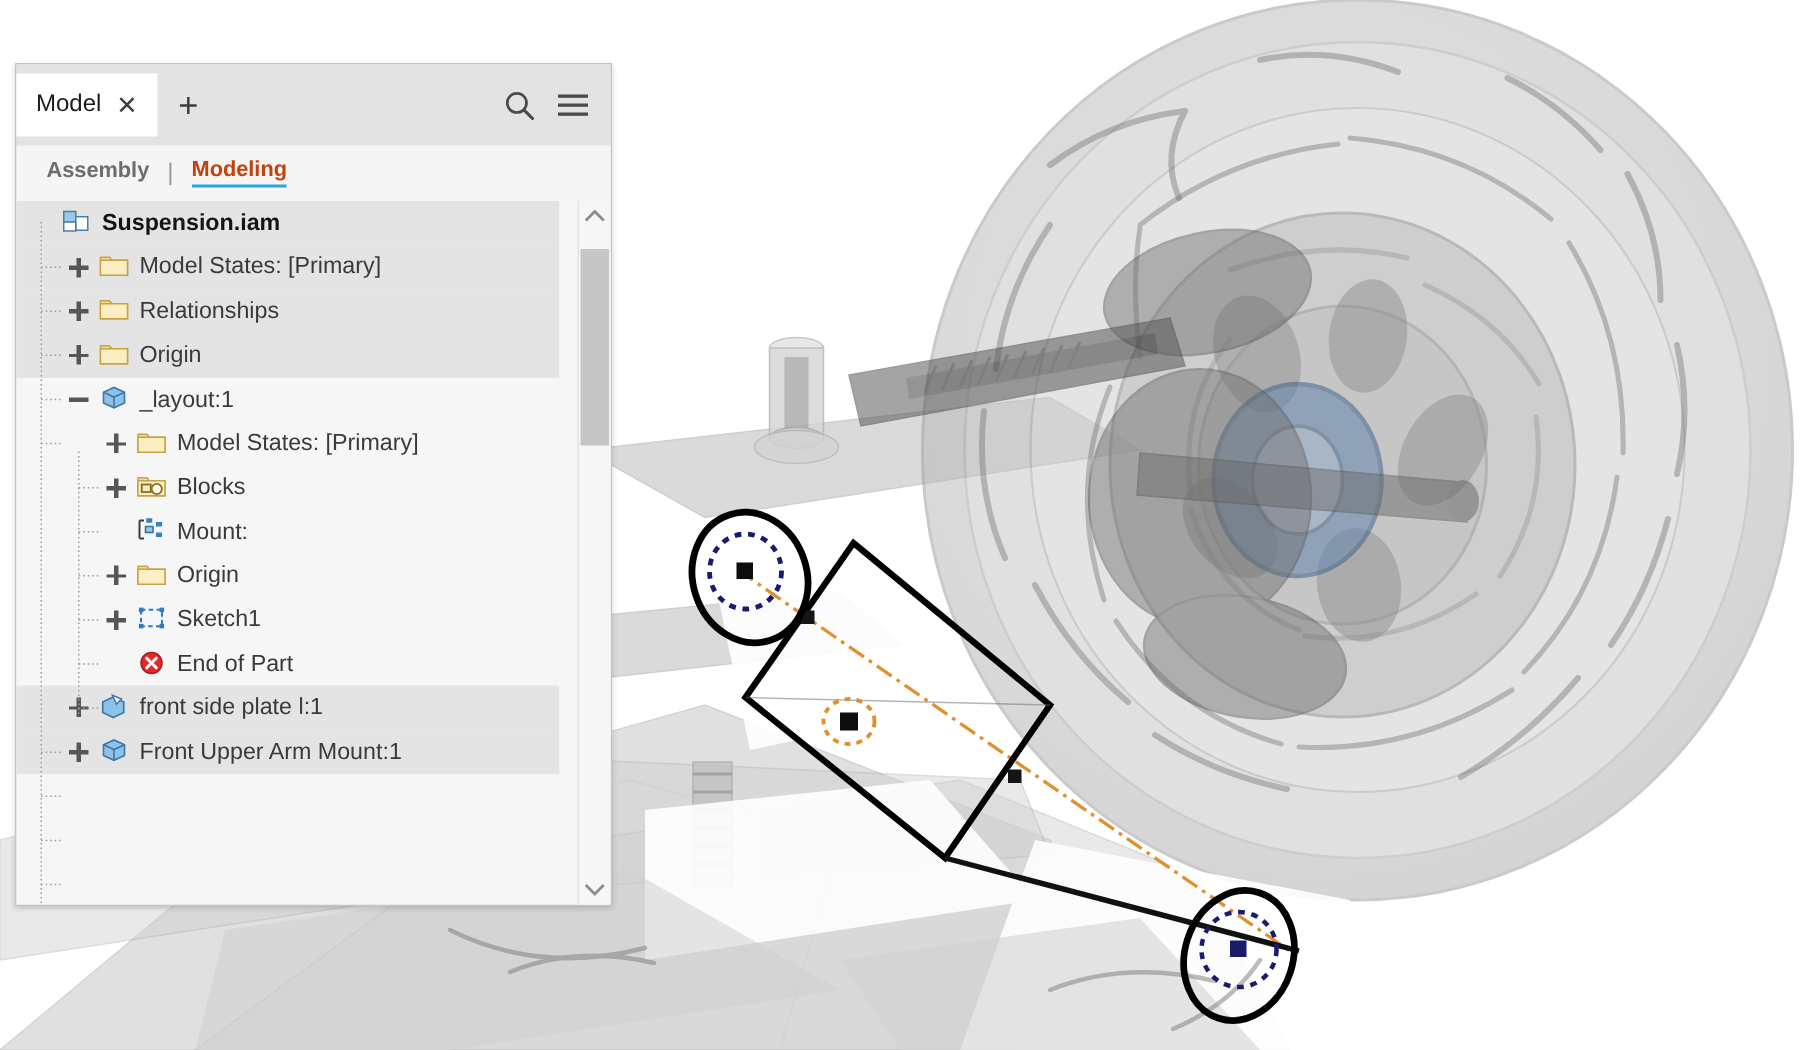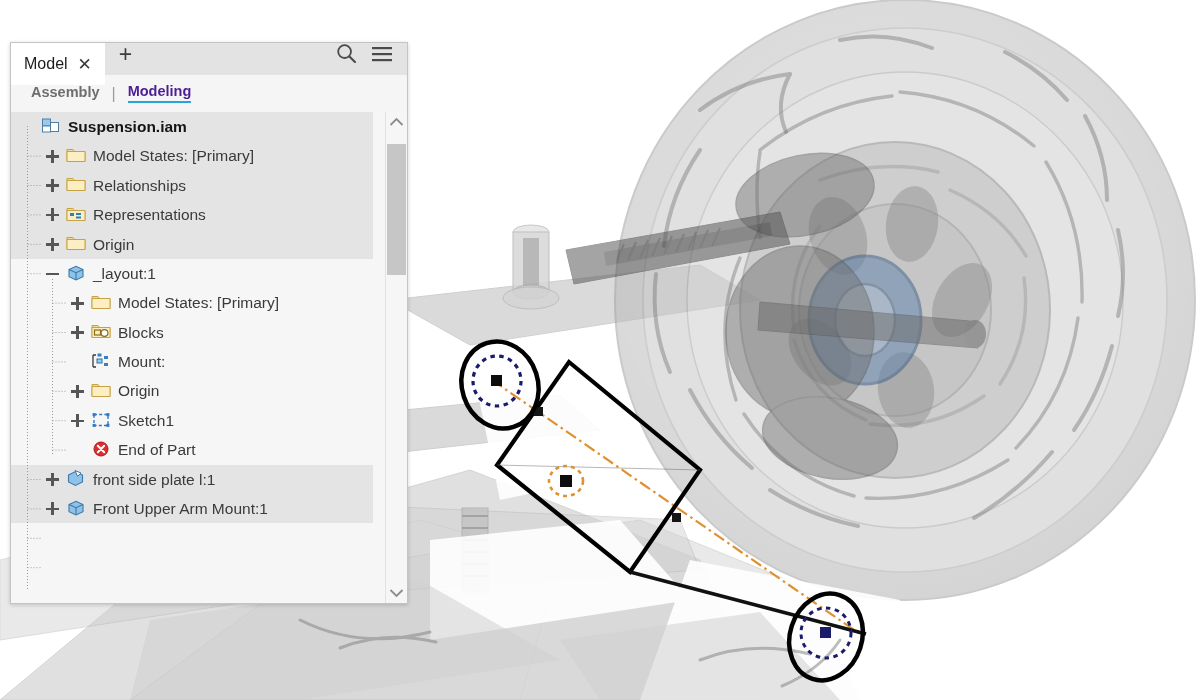--- a/index.html
+++ b/index.html
@@ -16,38 +16,38 @@
   #browser{
     position:absolute;left:10px;top:42px;width:398px;height:562px;
     background:#f5f5f5;
     border:1px solid #c4c4c4;
     box-shadow:0 1px 4px rgba(0,0,0,.18);
     box-sizing:border-box;
     display:flex;flex-direction:column;
     z-index:20;
   }
   
-  .tabstrip{height:32px;background:#e3e3e3;display:flex;align-items:flex-start;
+  .tabstrip{height:54px;background:#e3e3e3;display:flex;align-items:center;
             position:relative;flex:0 0 auto;}
   .tab{background:#ffffff;display:flex;align-items:center;gap:9px;
        padding:0 12px 0 13px;height:42px;box-sizing:border-box;cursor:default;}
   .tab .tlabel{font-size:16px;color:#1c1c1c;line-height:1;}
   .tab .tclose{font-size:17px;color:#3d3d3d;line-height:1;font-weight:400;
                width:16px;text-align:center;}
   .newtab{display:flex;align-items:center;justify-content:center;width:42px;
           font-size:23px;color:#3c3c3c;line-height:1;font-weight:300;}
   .tabstrip .spacer{flex:1 1 auto;}
   .hdr-icons{display:flex;align-items:center;gap:14px;padding-right:14px;}
   .hdr-icons svg{display:block;}
 
   
   .subrow{height:37px;background:#f5f5f5;display:flex;align-items:center;
           padding-left:20px;gap:12px;flex:0 0 auto;}
   .subtab{font-size:14.5px;color:#6d6d6d;line-height:1;padding-bottom:2px;font-weight:bold;}
-  .subtab.active{color:#4c1d95;border-bottom:2px solid #29a5dc;padding-bottom:3px;}
+  .subtab.active{color:#c2410c;border-bottom:2px solid #29a5dc;padding-bottom:3px;}
   .subsep{color:#9a9a9a;font-size:16px;line-height:1;}
 
   
   .treewrap{flex:1 1 auto;display:flex;min-height:0;position:relative;
             background:#f6f6f6;gap:12px;}
   .tree{flex:1 1 auto;position:relative;overflow:hidden;}
   .row{height:29.4px;display:flex;align-items:center;position:relative;
        white-space:nowrap;}
   .row.shaded{background:#e4e4e4;}
   .row.plain{background:#f6f6f6;}
@@ -324,36 +324,20 @@
           <span class="exp plus"></span>
           <span style="display:inline-block;width:7px;flex:0 0 auto"></span>
           <span class="ic">
             <svg width="20" height="18" viewBox="0 0 20 18">
               <path d="M1 3.5h6l1.6 2H19v10H1z" fill="#f2d99b" stroke="#c6a445" stroke-width="1"></path>
               <path d="M1 5.5h18v10H1z" fill="#fbeec2" stroke="#c6a445" stroke-width="1"></path>
             </svg>
           </span>
           <span style="display:inline-block;width:5px;flex:0 0 auto"></span>
           <span class="lbl">Relationships</span>
-        </div>
-        <div class="row shaded">
-          <span style="display:inline-block;width:35px;flex:0 0 auto"></span>
-          <span class="exp plus"></span>
-          <span style="display:inline-block;width:7px;flex:0 0 auto"></span>
-          <span class="ic">
-            <svg width="20" height="18" viewBox="0 0 20 18">
-              <path d="M1 3.5h6l1.6 2H19v10H1z" fill="#f2d99b" stroke="#c6a445" stroke-width="1"></path>
-              <path d="M1 5.5h18v10H1z" fill="#fbeec2" stroke="#c6a445" stroke-width="1"></path>
-              <rect x="4" y="8" width="4" height="3" fill="#2f7fbf"></rect>
-              <rect x="10" y="8" width="5" height="2" fill="#2f7fbf"></rect>
-              <rect x="10" y="11.5" width="5" height="2" fill="#2f7fbf"></rect>
-            </svg>
-          </span>
-          <span style="display:inline-block;width:5px;flex:0 0 auto"></span>
-          <span class="lbl">Representations</span>
         </div>
         <div class="row shaded">
           <span style="display:inline-block;width:35px;flex:0 0 auto"></span>
           <span class="exp plus"></span>
           <span style="display:inline-block;width:7px;flex:0 0 auto"></span>
           <span class="ic">
             <svg width="20" height="18" viewBox="0 0 20 18">
               <path d="M1 3.5h6l1.6 2H19v10H1z" fill="#f2d99b" stroke="#c6a445" stroke-width="1"></path>
               <path d="M1 5.5h18v10H1z" fill="#fbeec2" stroke="#c6a445" stroke-width="1"></path>
             </svg>

